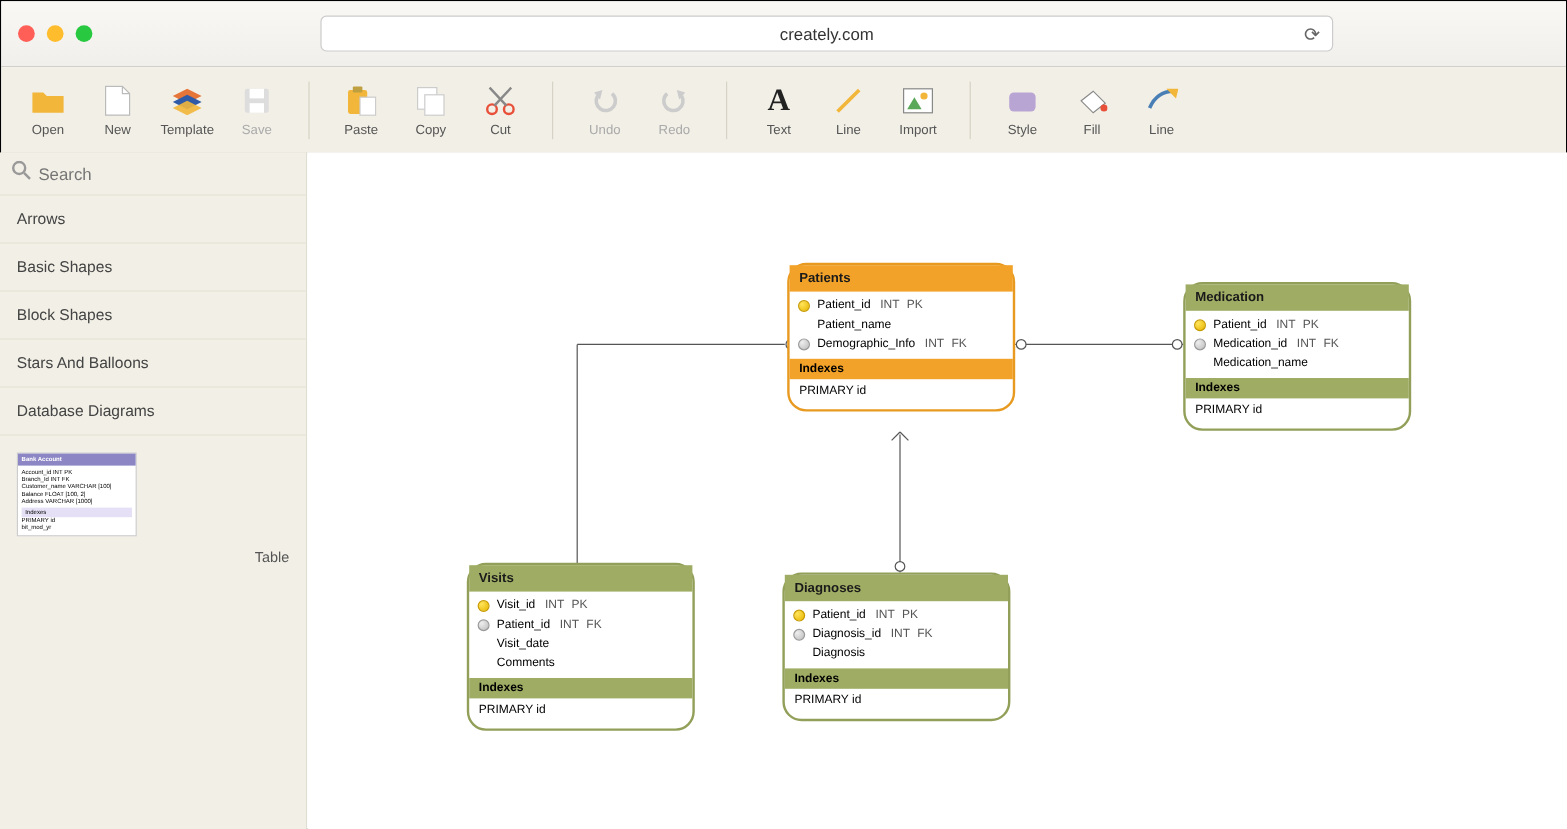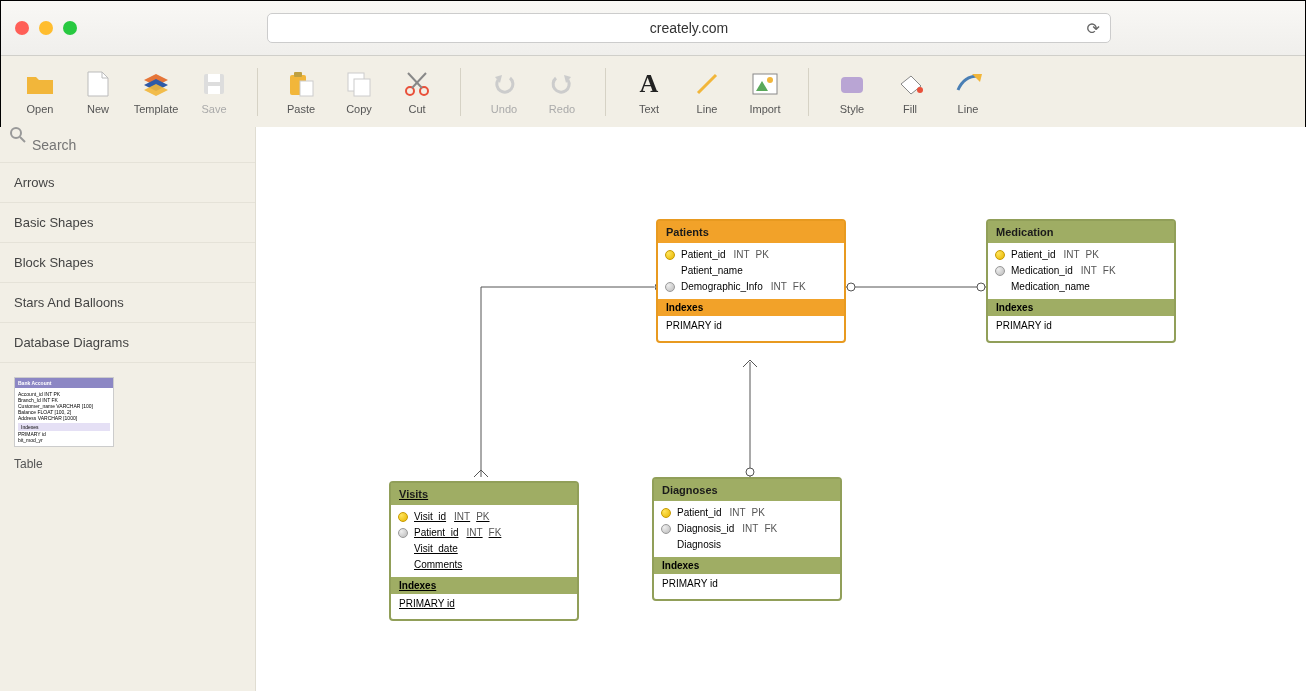--- a/index.html
+++ b/index.html
@@ -16,36 +16,36 @@
 
 
 .toolbar { height: 72px; background: #f2efe6; border-bottom: 1px solid #dad8ce; display: flex; align-items: center; padding: 0 10px; }
 .tool-btn { width: 50px; text-align: center; font-size: 11px; color: #555; cursor: pointer; margin: 0 4px; }
 .tool-btn .ic { height: 32px; display: flex; align-items: center; justify-content: center; margin-bottom: 3px; }
 .tool-btn.disabled { color: #aaa; }
 .tool-sep { width: 1px; height: 48px; background: #d6d2c5; margin: 0 14px; }
 
 
 .sidebar { position: absolute; top: 127px; left: 0; width: 256px; bottom: 0; background: #f2efe6; border-right: 1px solid #e0ddd2; }
-.search-row { display: flex; height: 36px; padding: 0 10px; border-bottom: 1px solid #e5e2d8; }
+.search-row { display: flex; align-items: center; height: 36px; padding: 0 10px; border-bottom: 1px solid #e5e2d8; }
 .search-row input { border: none; background: transparent; font-size: 14px; color: #888; outline: none; flex: 1; margin-left: 6px; }
 .cat-item { padding: 12px 14px; font-size: 13px; color: #444; border-bottom: 1px solid #e5e2d8; cursor: pointer; }
 .thumbs { padding: 14px; }
 .thumb { width: 100px; border: 1px solid #ccc; background: #fff; font-size: 5px; line-height: 1.2; }
 .thumb-header { background: #8c87c4; color: #fff; padding: 2px 3px; font-weight: bold; }
 .thumb-body { padding: 3px; }
 .thumb-sub { background: #e5e0f5; padding: 1px 3px; margin-top: 2px; }
-.thumb-label { text-align: left; font-size: 12px; color: #555; margin-top: 10px; }
+.thumb-label { text-align: right; font-size: 12px; color: #555; margin-top: 10px; }
 
 
 .canvas { position: absolute; top: 127px; left: 256px; right: 0; bottom: 0; background: #fff; }
 .canvas svg { position: absolute; top: 0; left: 0; pointer-events: none; }
 
 
-.entity { position: absolute; width: 190px; border: 2px solid; border-radius: 4px; background: #fff; font-size: 10px; }
+.entity { position: absolute; width: 190px; border: 2px solid; border-radius: 16px; background: #fff; font-size: 10px; }
 .entity .e-header { padding: 5px 8px; font-weight: bold; font-size: 11px; color: #1a1a1a; }
 .entity .e-rows { padding: 4px 0; }
 .entity .e-row { display: flex; align-items: flex-start; padding: 2px 6px; }
 .entity .kico { width: 12px; height: 12px; margin-right: 5px; display: inline-flex; align-items: center; justify-content: center; }
 .entity .e-row span.c1 { flex: 0 0 auto; margin-right: 8px; }
 .entity .e-row span.c2 { margin-right: 6px; color: #555; }
 .entity .e-row span.c3 { color: #555; }
 .entity .e-section { padding: 3px 8px; font-weight: bold; font-size: 10px; }
 .entity .e-idx { padding: 4px 8px 10px 8px; }
 
@@ -289,21 +289,21 @@
           </span>
           <span class="c1">Demographic_Info</span>
           <span class="c2">INT</span>
           <span class="c3">FK</span>
         </div>
     </div>
     <div class="e-section">Indexes</div>
     <div class="e-idx">PRIMARY   id</div>
   </div>
 
-  <div class="entity ent-green" style="left:730px; top:92px;">
+  <div class="entity ent-green" style="left:730px; top:108px;">
     <div class="e-header">Medication</div>
     <div class="e-rows">
       <div class="e-row">
           <span class="kico">
             <span class="key-yellow"></span>
           </span>
           <span class="c1">Patient_id</span>
           <span class="c2">INT</span>
           <span class="c3">PK</span>
         </div>
@@ -317,21 +317,21 @@
         </div>
       <div class="e-row">
           <span class="kico"></span>
           <span class="c1">Medication_name</span>
         </div>
     </div>
     <div class="e-section">Indexes</div>
     <div class="e-idx">PRIMARY   id</div>
   </div>
 
-  <div class="entity ent-green" style="left:133px; top:354px;text-decoration:underline;">
+  <div class="entity ent-green" style="left:133px; top:342px;">
     <div class="e-header">Visits</div>
     <div class="e-rows">
       <div class="e-row">
           <span class="kico">
             <span class="key-yellow"></span>
           </span>
           <span class="c1">Visit_id</span>
           <span class="c2">INT</span>
           <span class="c3">PK</span>
         </div>

